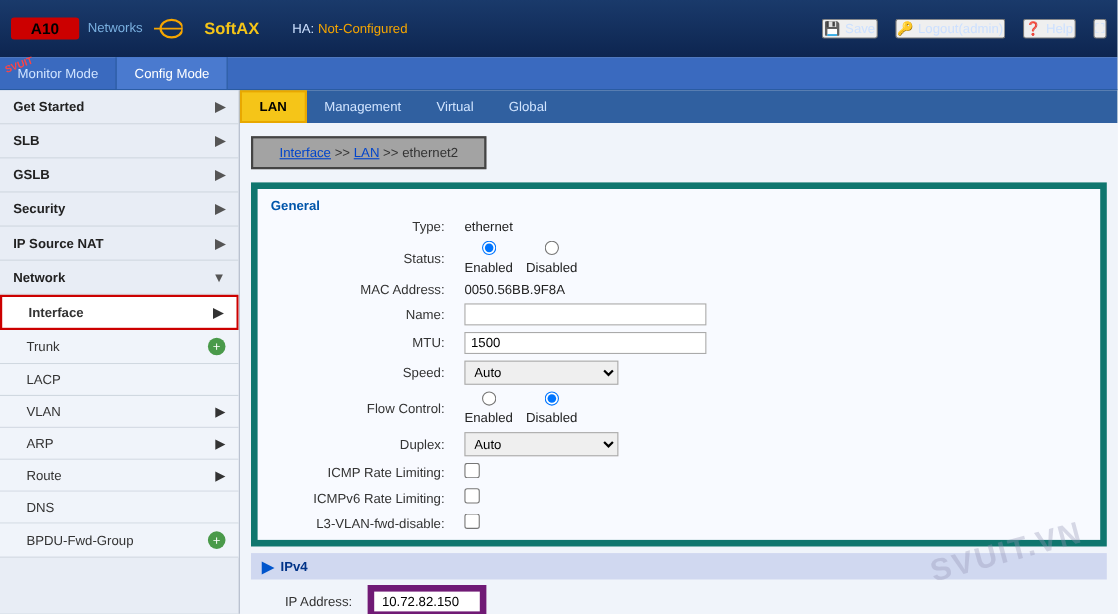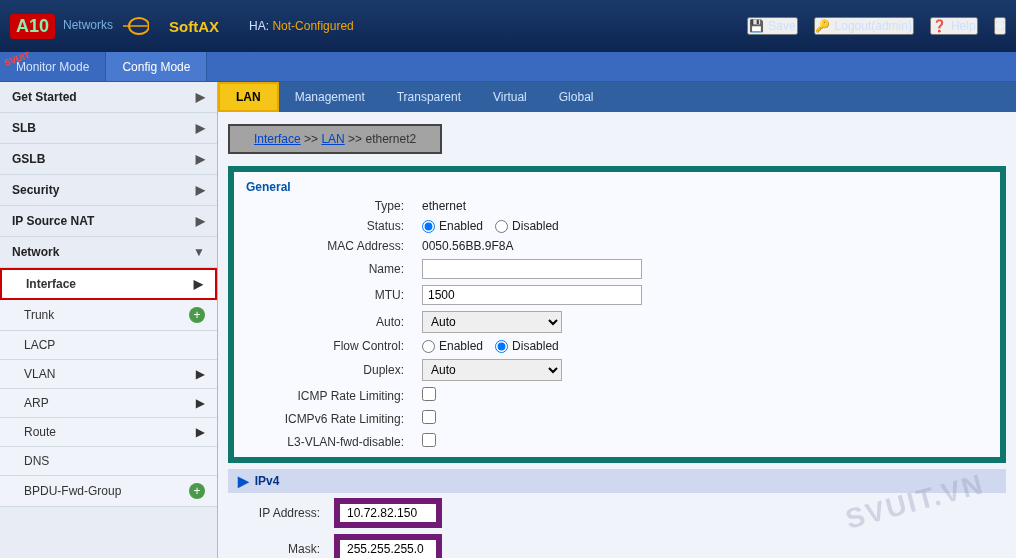--- a/index.html
+++ b/index.html
@@ -1,21 +1,21 @@
 <!DOCTYPE html>
 <html><head>
   <meta charset="utf-8">
   <style>
     * { box-sizing: border-box; margin: 0; padding: 0; }
     body { font-family: Arial, sans-serif; font-size: 12px; background: #d0d8e0; width: 1016px; height: 558px; overflow: hidden; }
 
     
     .header { background: linear-gradient(180deg, #1a3a6b 0%, #0d2550 100%); height: 52px; display: flex; align-items: center; padding: 0 10px; }
     .logo-area { display: flex; align-items: center; gap: 8px; }
-    .logo-a10 { background: #c00; color: #86efac; font-weight: bold; font-size: 18px; padding: 2px 6px; border-radius: 3px; }
+    .logo-a10 { background: #c00; color: #000000; font-weight: bold; font-size: 14px; padding: 2px 18px; border-radius: 3px; }
     .softax-label { color: #f5c518; font-size: 15px; font-weight: bold; margin-left: 20px; }
     .header-right { margin-left: auto; display: flex; align-items: center; gap: 16px; }
     .header-btn { color: #cce0ff; font-size: 12px; cursor: pointer; display: flex; align-items: center; gap: 4px; }
 
     
     .mode-bar { background: #3a6abf; display: flex; height: 30px; align-items: center; border-bottom: 1px solid #2a5a9f; }
     .mode-tab { padding: 0 16px; height: 100%; display: flex; align-items: center; color: #d0e4ff; font-size: 12px; cursor: pointer; border-right: 1px solid #2a5a9f; }
     .mode-tab.active { background: #4a7acf; color: #fff; }
 
     
@@ -36,21 +36,21 @@
     .section-title { color: #0055aa; font-weight: bold; font-size: 12px; padding: 4px 0 2px 0; }
 
     .form-table { width: 100%; border-collapse: collapse; }
     .form-table td { padding: 3px 8px; vertical-align: middle; font-size: 12px; }
     .form-table td:first-child { color: #333; width: 180px; text-align: right; padding-right: 10px; }
     .form-table td:last-child { color: #222; }
 
     .form-input { border: 1px solid #aaa; padding: 2px 5px; font-size: 12px; width: 220px; }
 
     .radio-group { display: flex; align-items: center; gap: 12px; }
-    .radio-group label { display: flex; align-items: center; gap: 4px; font-size: 12px; }
+    .radio-group label { display: flex; align-items: center; gap: 4px; font-size: 12px; flex-direction: column; }
 
     .select-field { border: 1px solid #aaa; padding: 2px 4px; font-size: 12px; width: 140px; }
 
     .checkbox-field { width: 14px; height: 14px; }
 
     
     .ipv4-header { background: #d0d8f0; padding: 4px 10px; font-weight: bold; font-size: 12px; color: #003388; display: flex; align-items: center; gap: 6px; margin: 6px 10px 2px 10px; }
     .ipv4-icon { color: #0055cc; font-size: 14px; }
 
     .ip-form { margin: 0 10px; }
@@ -182,23 +182,20 @@
   <div style="flex:1;display:flex;flex-direction:column;overflow:hidden">
 
     <div class="top-tabs">
       <div style="background:#f5c518;border:2px solid #e8a800;color:#000;font-weight:bold;padding:0 16px;display:flex;align-items:center;font-size:12px">
         <span>LAN</span>
       </div>
       <div style="padding:0 16px;display:flex;align-items:center;color:#d0e4ff;font-size:12px;cursor:pointer">
         <span>Management</span>
       </div>
       <div style="padding:0 16px;display:flex;align-items:center;color:#d0e4ff;font-size:12px;cursor:pointer">
-        <span>Transparent</span>
-      </div>
-      <div style="padding:0 16px;display:flex;align-items:center;color:#d0e4ff;font-size:12px;cursor:pointer">
         <span>Virtual</span>
       </div>
       <div style="padding:0 16px;display:flex;align-items:center;color:#d0e4ff;font-size:12px;cursor:pointer">
         <span>Global</span>
       </div>
     </div>
 
     <div class="content" style="position:relative">
 
       <div style="margin:6px 10px;">
@@ -244,21 +241,21 @@
               <input type="text" class="form-input" value="" style="">
             </td>
           </tr>
           <tr>
             <td>MTU:</td>
             <td>
               <input type="text" class="form-input" value="1500" style="">
             </td>
           </tr>
           <tr>
-            <td>Auto:</td>
+            <td>Speed:</td>
             <td>
               <select class="select-field">
                 <option>Auto</option>
                 <option>10</option>
                 <option>100</option>
                 <option>1000</option>
               </select>
             </td>
           </tr>
           <tr>

